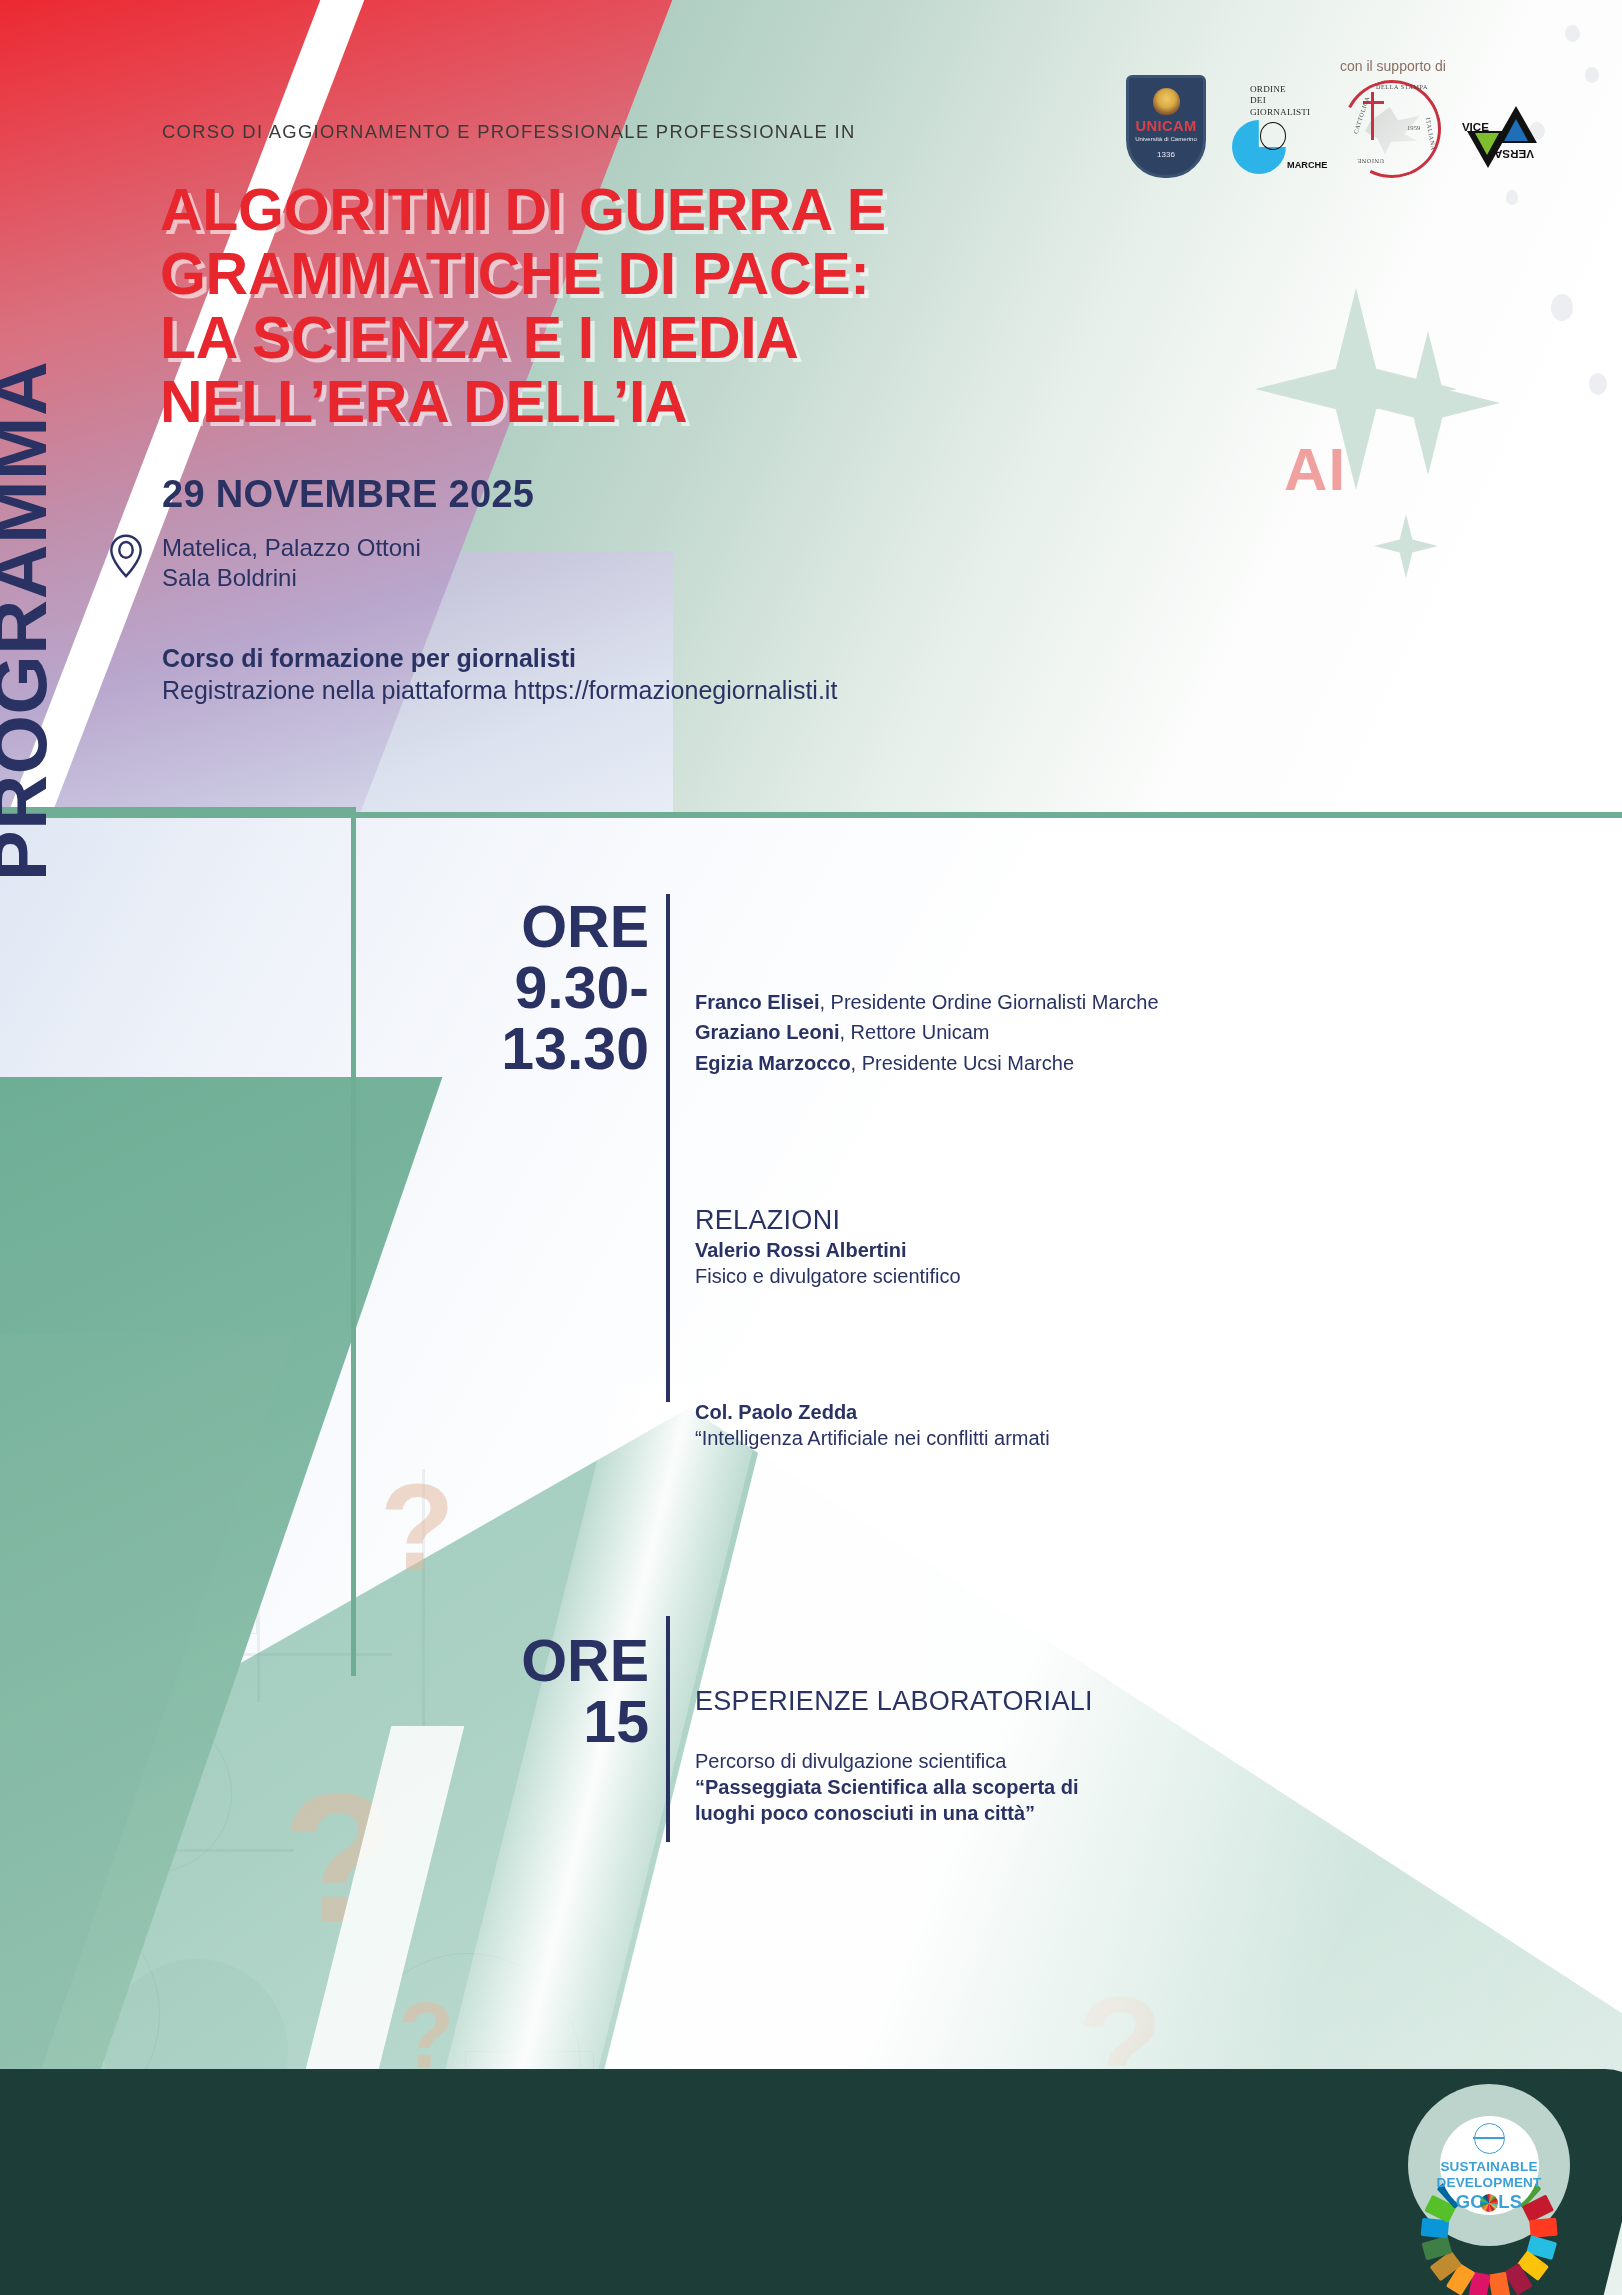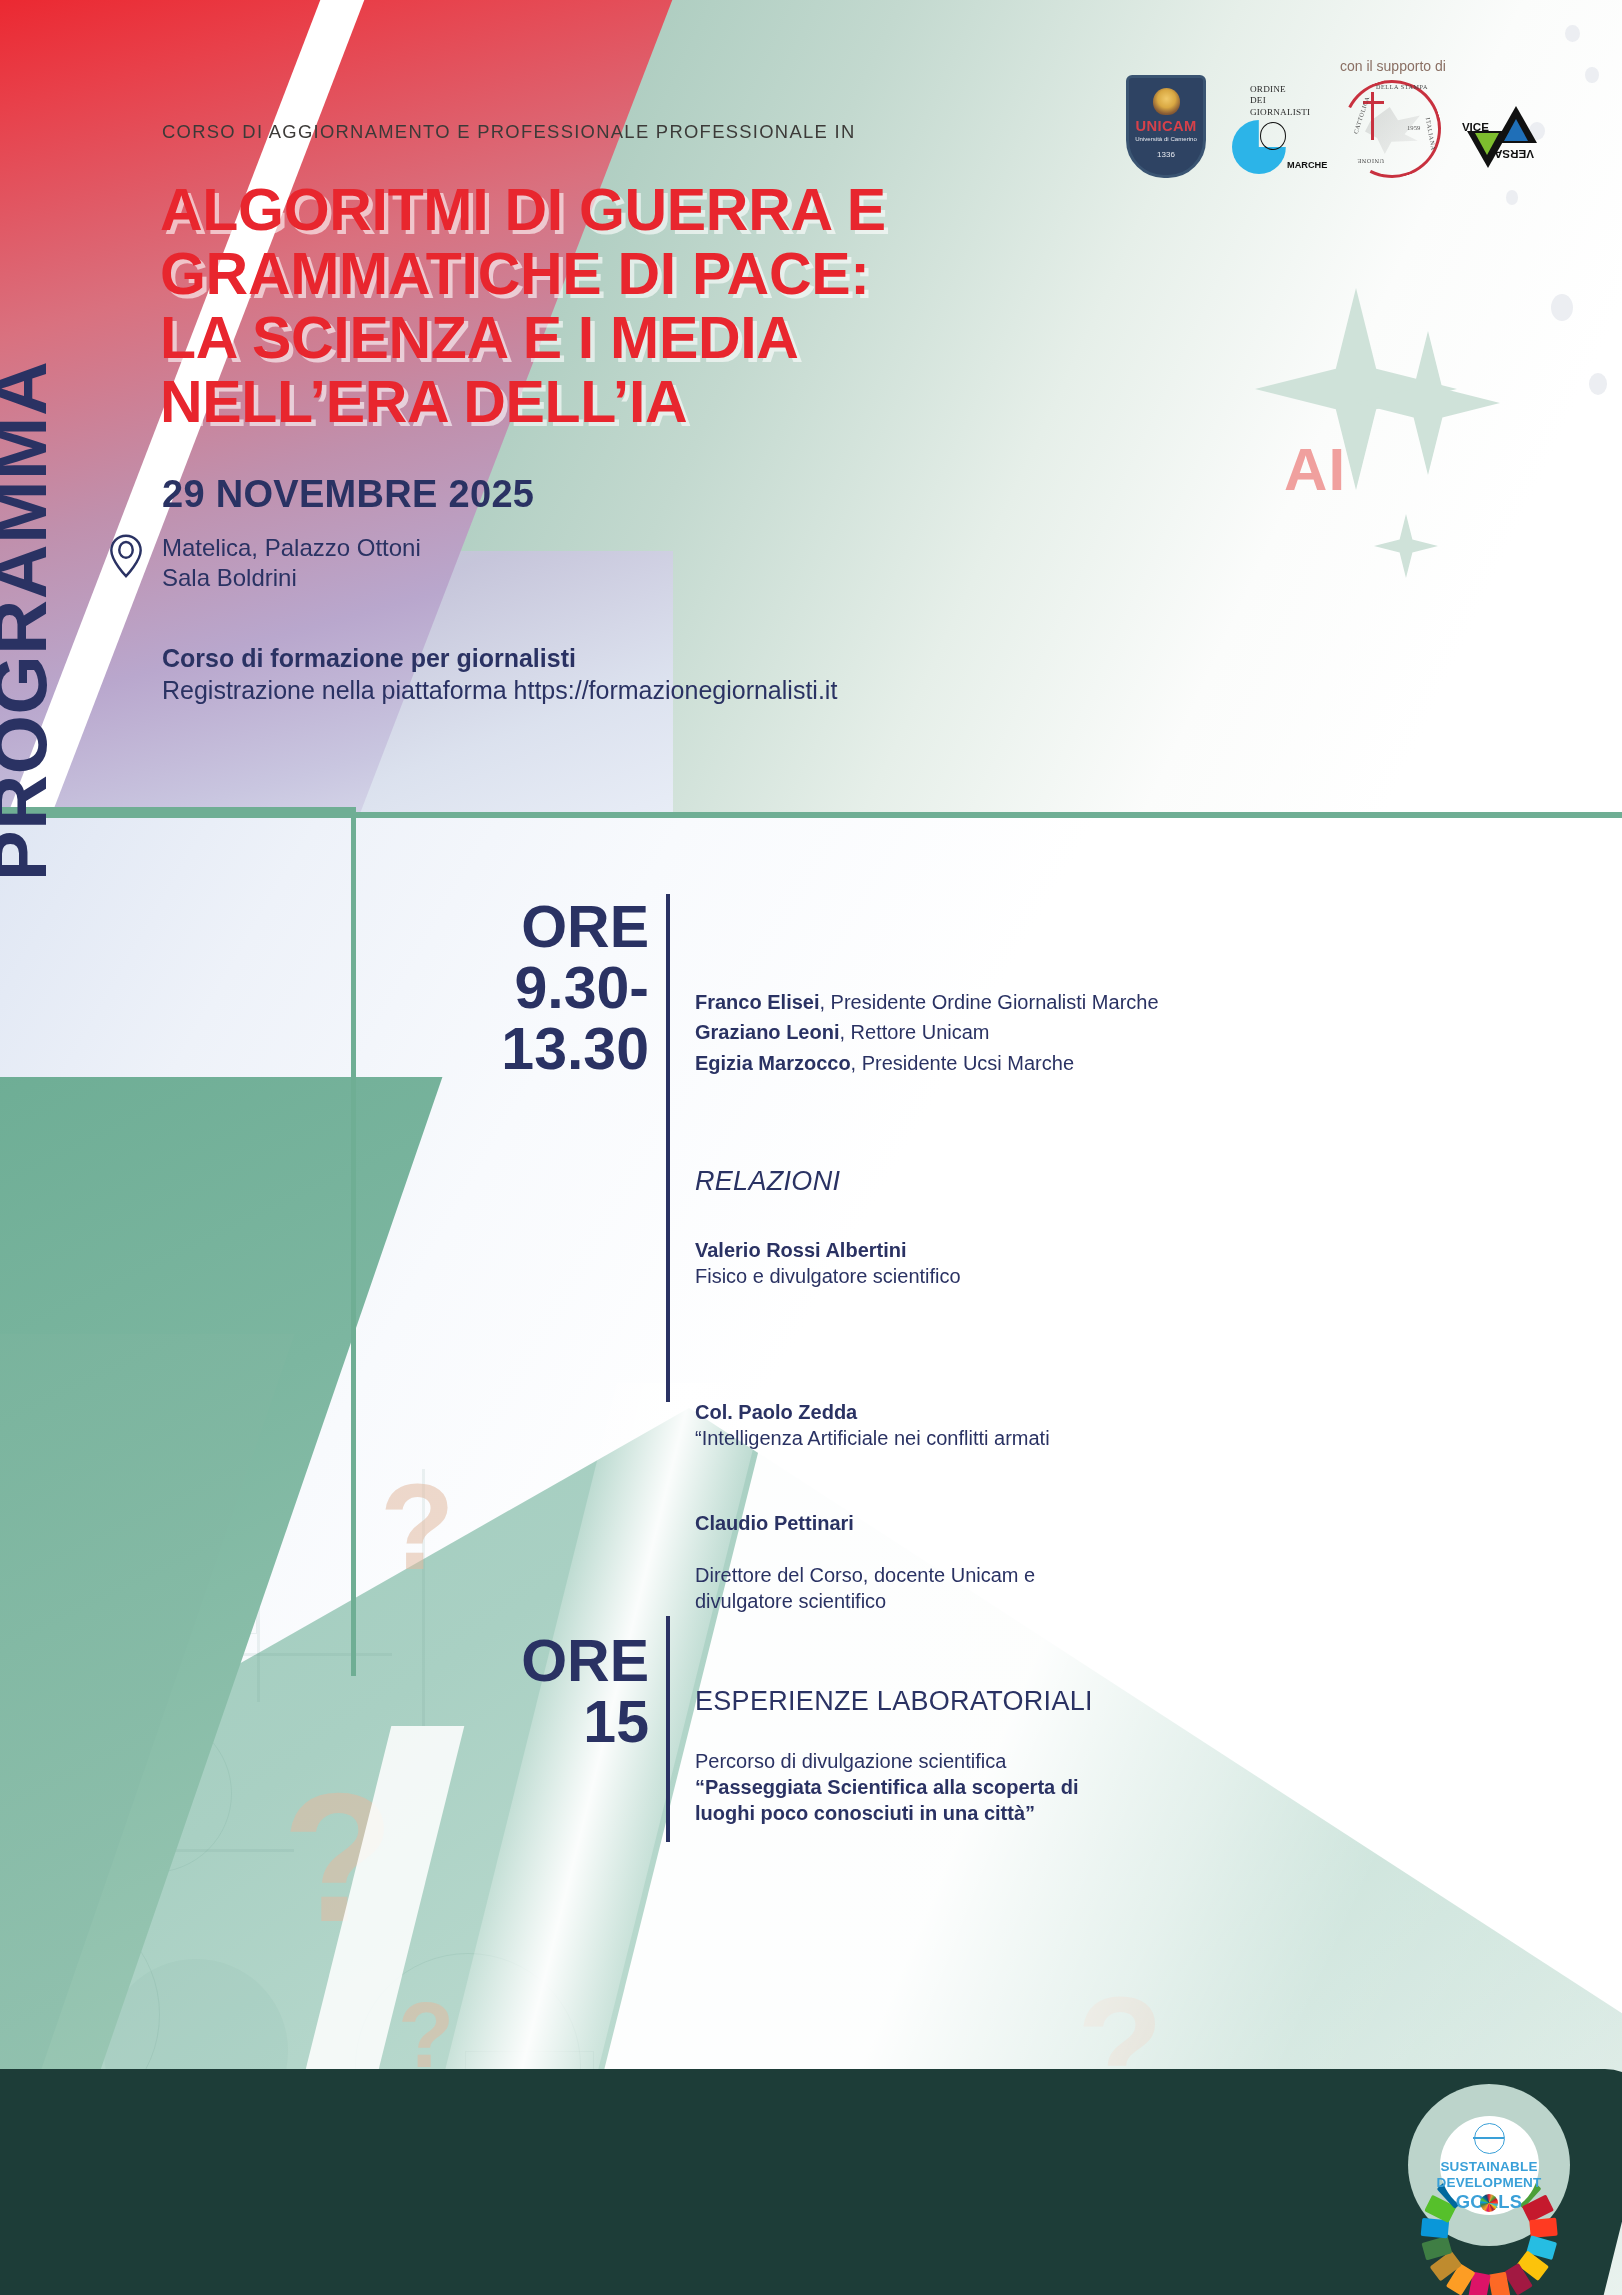--- a/index.html
+++ b/index.html
@@ -394,38 +394,33 @@
       <b>Franco Elisei</b><span>, Presidente Ordine Giornalisti Marche</span>
     </div>
     <div>
       <b>Graziano Leoni</b><span>, Rettore Unicam</span>
     </div>
     <div>
       <b>Egizia Marzocco</b><span>, Presidente Ucsi Marche</span>
     </div>
   </div>
 
-  <div class="sec sec-head-sm" style="left:695px;top:1166px;font-style:italic;">RELAZIONI</div>
+  <div class="sec sec-head-sm" style="left:695px;top:1205px;">RELAZIONI</div>
 
   <div class="spk" style="left:695px;top:1237px;width:796px;">
     <span class="nm">Valerio Rossi Albertini</span>
     <span>Fisico e divulgatore scientifico</span>
   </div>
 
 
   <div class="spk" style="left:695px;top:1399px;width:796px;">
     <span class="nm">Col. Paolo Zedda</span>
     <span>“Intelligenza Artificiale nei conflitti armati</span>
   </div>
 
-  <div class="spk" style="left:695px;top:1484px;width:796px;white-space:pre-line;">
-    <span class="nm">Claudio Pettinari</span>
-    <span>Direttore del Corso, docente Unicam e
-divulgatore scientifico</span>
-  </div>
 
   <div class="ore-block ore2">
     <div>ORE</div>
     <div>15</div>
   </div>
   <div class="vline vline2"></div>
 
   <div class="sec sec-head-sm" style="left:695px;top:1686px;">ESPERIENZE LABORATORIALI</div>
 
   <div class="lab-body" style="left:695px;top:1748px;width:796px;">Percorso di divulgazione scientifica</div>

